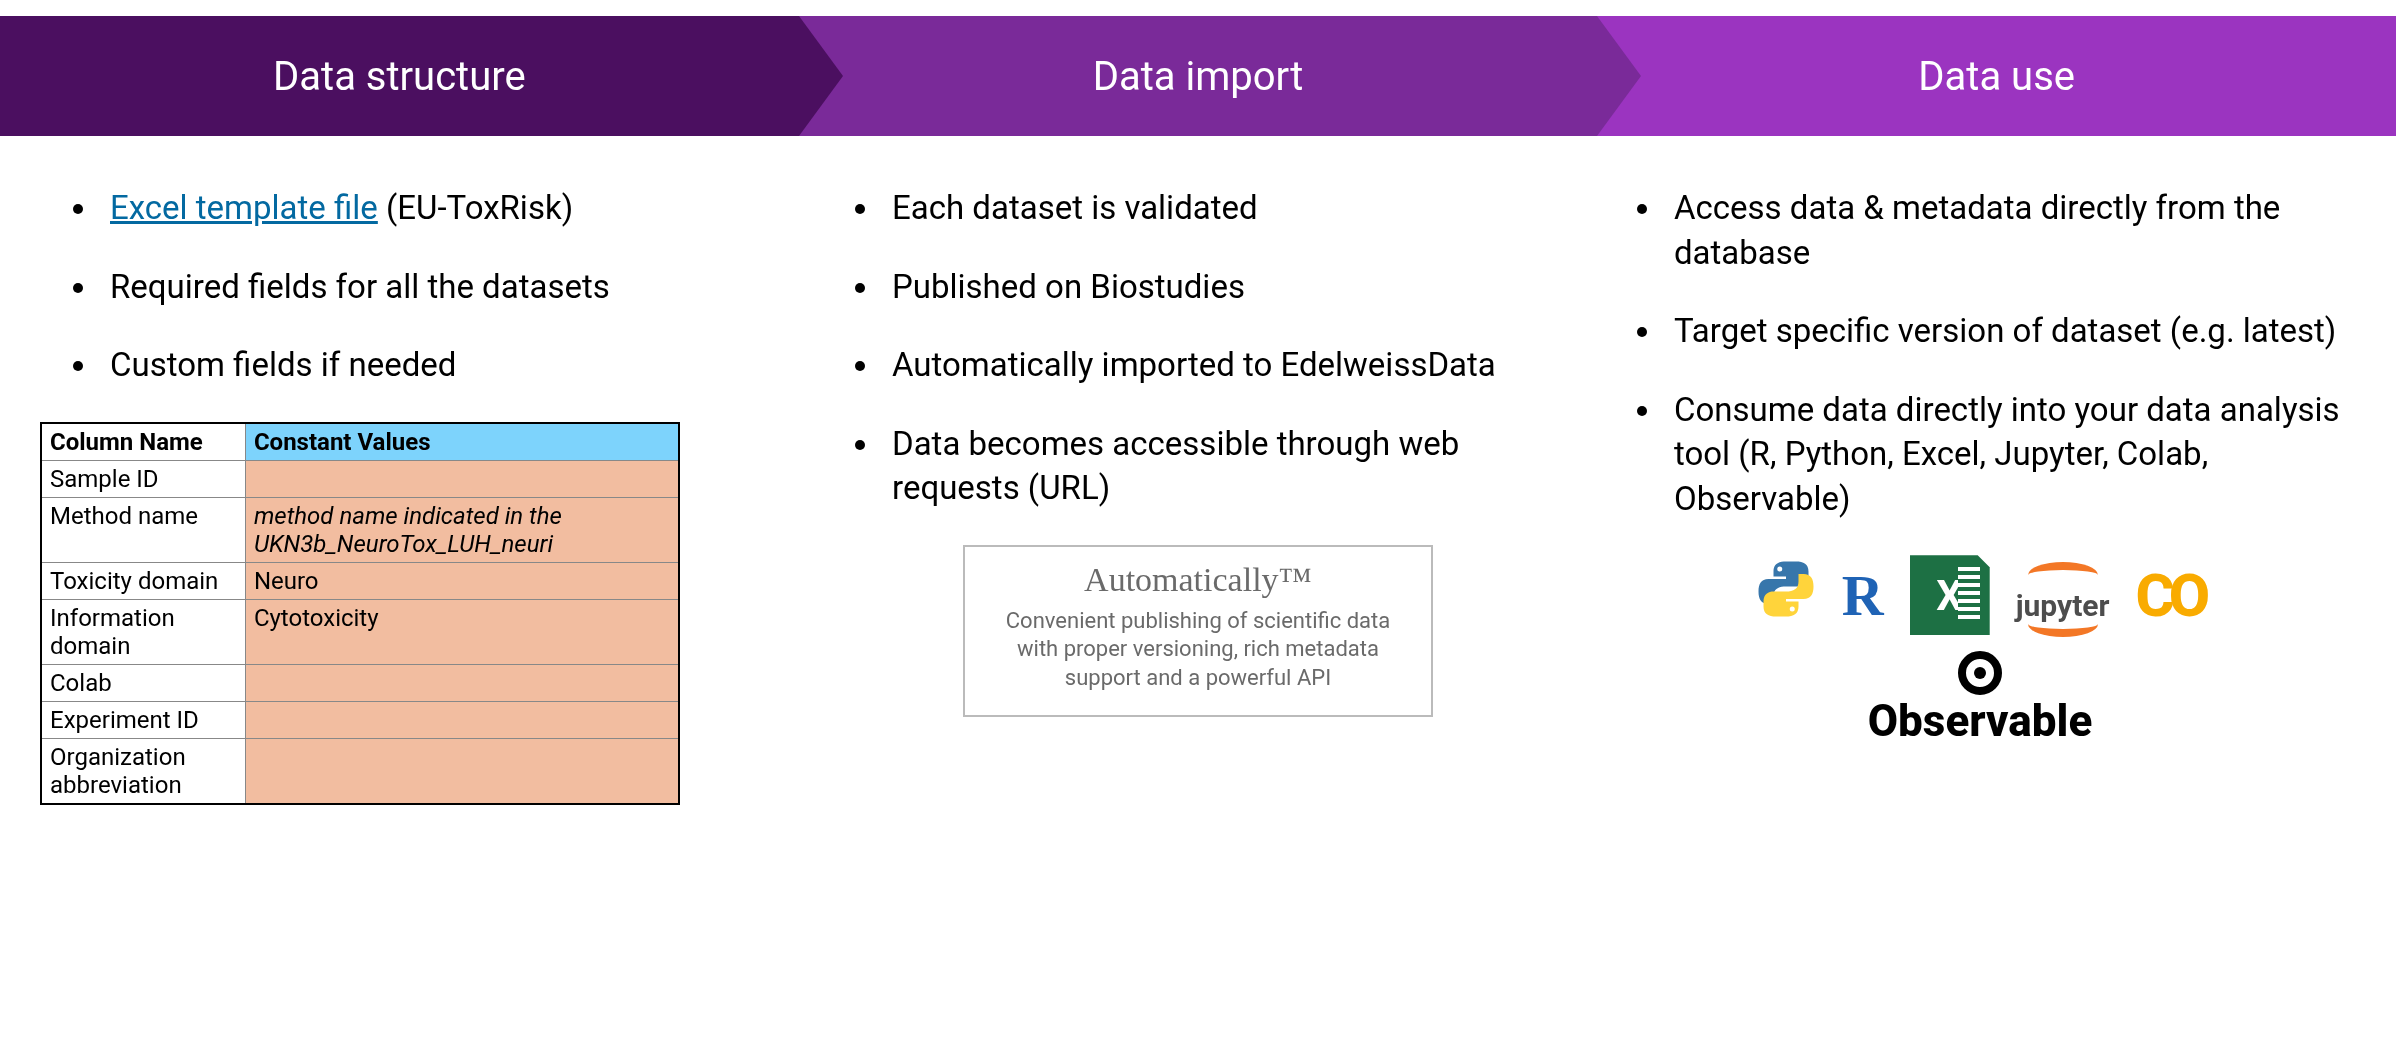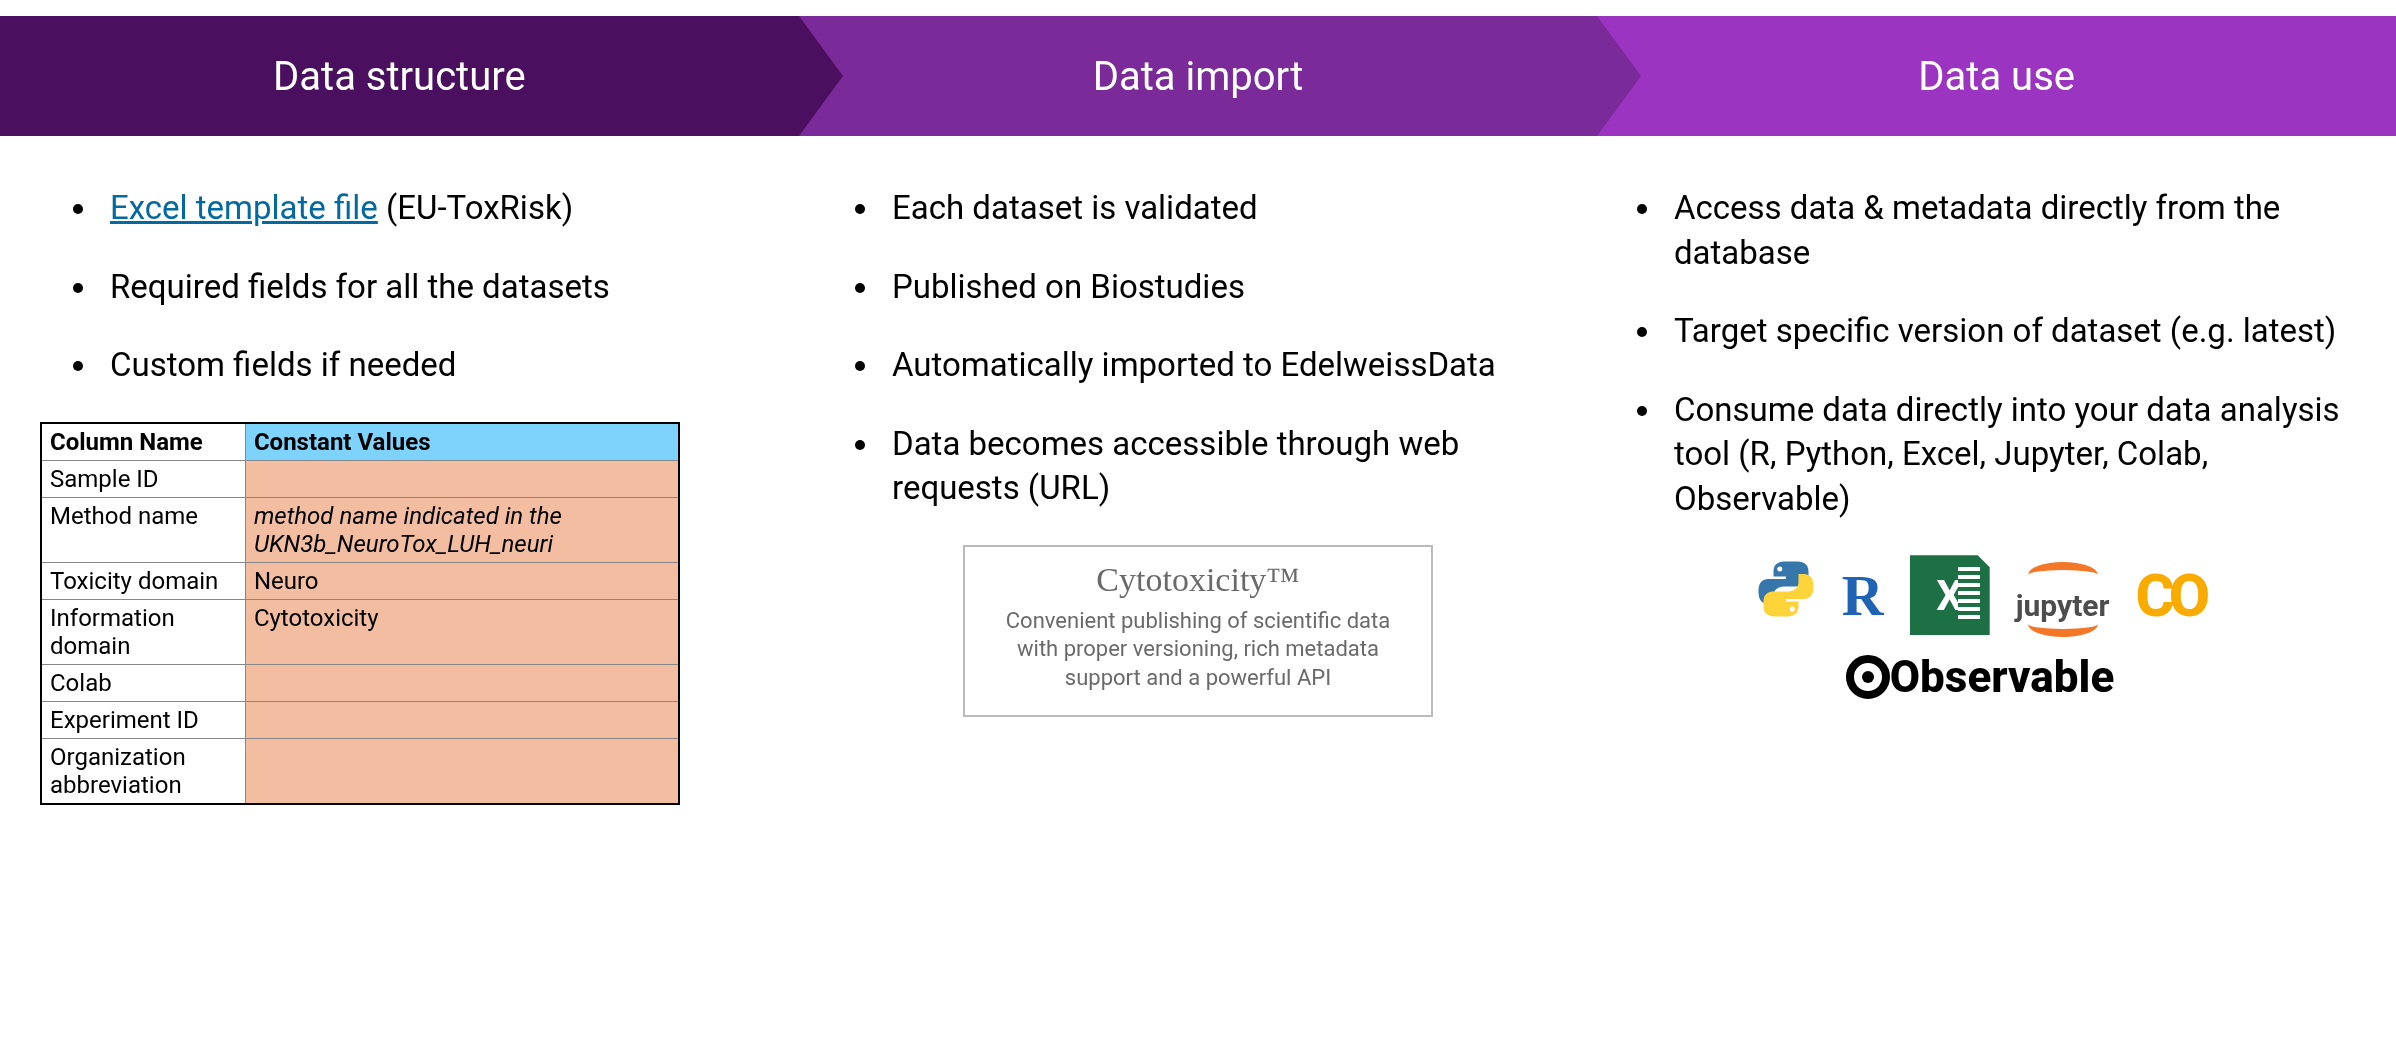--- a/index.html
+++ b/index.html
@@ -123,21 +123,21 @@
   .logo-jupyter::after{
     content:""; position:absolute; left:50%; bottom:-14px; transform:translateX(-50%);
     width:70px; height:18px; border-bottom:8px solid #f37726; border-radius:0 0 50% 50%;
   }
   .logo-colab {
     font-size:60px; font-weight:800; color:#f9ab00; letter-spacing:-6px;
   }
   .observable-row{
     display:flex; align-items:center; justify-content:center;
     margin-top:16px;
-    font-size:44px; font-weight:800;
+    font-size:44px; font-weight:800;flex-direction:column;
   }
   .obs-icon{
     width:44px;height:44px;border:8px solid #000;border-radius:50%;
     display:inline-flex;align-items:center;justify-content:center;
   }
   .obs-icon::after{content:"";width:12px;height:12px;background:#000;border-radius:50%;}
 </style>
 </head>
 <body>
 
@@ -203,21 +203,21 @@
   </div>
 
   <div class="col">
     <ul class="bullets">
       <li>Each dataset is validated</li>
       <li>Published on Biostudies</li>
       <li>Automatically imported to EdelweissData</li>
       <li>Data becomes accessible through web requests (URL)</li>
     </ul>
     <div class="ed-box">
-      <div class="ed-title">Cytotoxicity™</div>
+      <div class="ed-title">Automatically™</div>
       <div class="ed-desc">Convenient publishing of scientific data with proper versioning, rich metadata support and a powerful API</div>
     </div>
   </div>
 
   <div class="col">
     <ul class="bullets">
       <li>Access data &amp; metadata directly from the database</li>
       <li>Target specific version of dataset (e.g. latest)</li>
       <li>Consume data directly into your data analysis tool (R, Python, Excel, Jupyter, Colab, Observable)</li>
     </ul>

